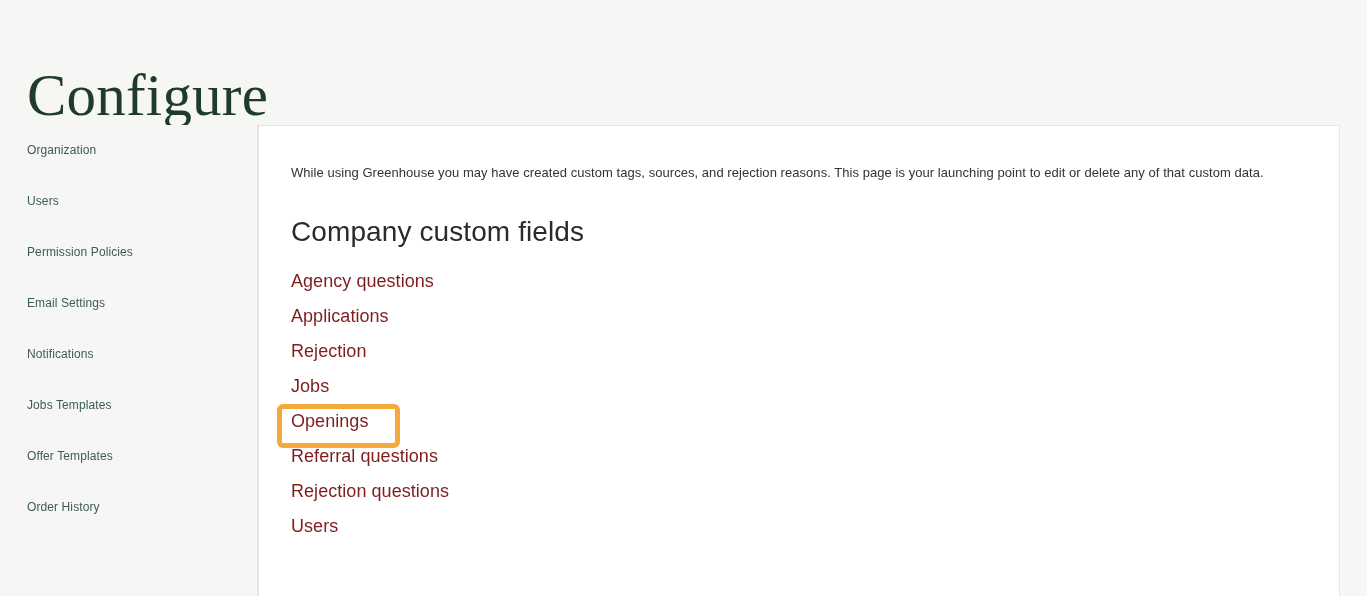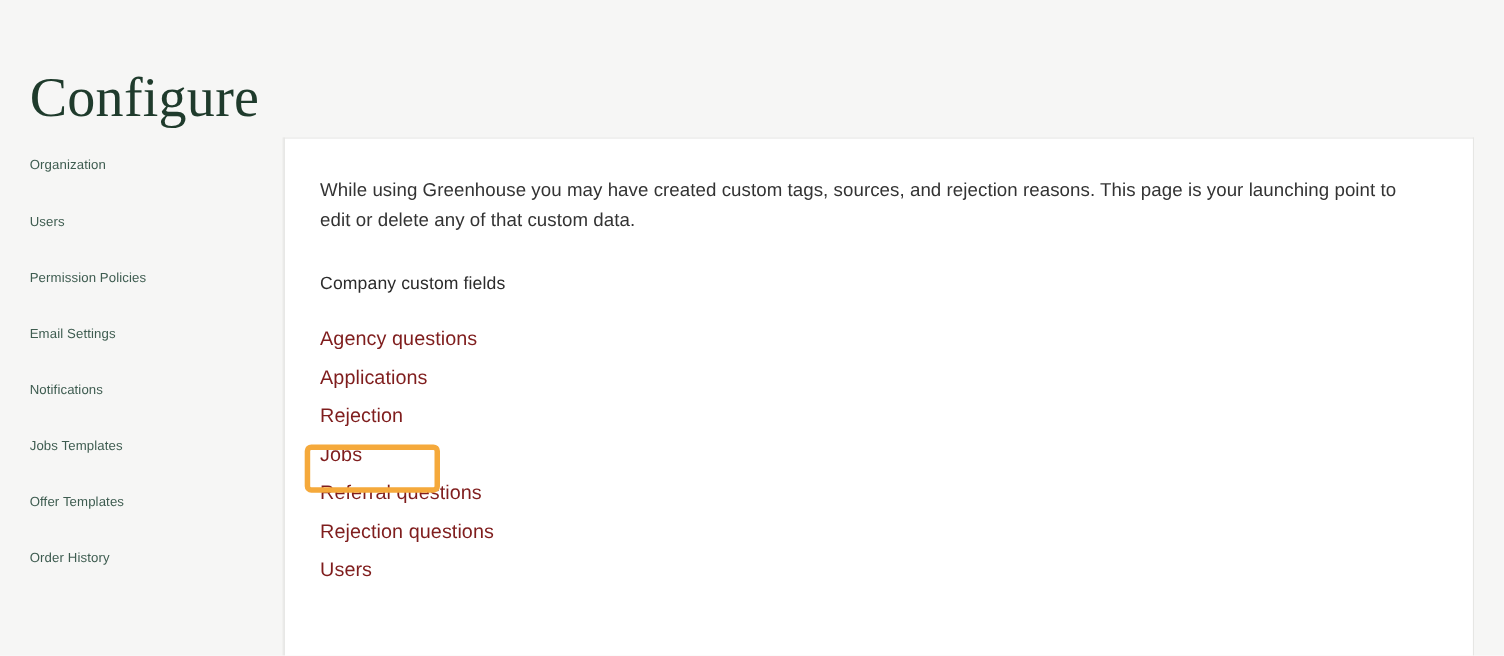--- a/index.html
+++ b/index.html
@@ -19,21 +19,21 @@
     height: 596px;
     background: #f6f6f5;
   }
 
   
   .page-title {
     position: absolute;
     left: 27px;
     top: 16px;
     font-family: "Liberation Serif", "DejaVu Serif", serif;
-    font-size: 51px;
+    font-size: 59px;
     line-height: 78px;
     font-weight: 400;
     color: #1f3b2c;
     letter-spacing: 0.2px;
     white-space: nowrap;
   }
 
   
   .sidebar {
     position: absolute;
@@ -73,28 +73,28 @@
     border: 1px solid #e6e6e4;
     border-bottom: none;
     box-sizing: border-box;
   }
   .panel-inner {
     padding: 33px 32px 0 32px;
   }
   .intro-text {
     margin: 0;
     width: 1000px;
-    font-size: 17px;
+    font-size: 13px;
     line-height: 27px;
     color: #333333;
     letter-spacing: 0.05px;
   }
   .section-heading {
     margin: 32px 0 0 0;
-    font-size: 16px;
+    font-size: 28px;
     line-height: 28px;
     font-weight: 400;
     color: #2b2b2b;
     letter-spacing: 0.1px;
   }
   .field-list {
     list-style: none;
     margin: 18px 0 0 0;
     padding: 0;
   }
@@ -150,20 +150,21 @@
 
       <p class="intro-text">While using Greenhouse you may have created custom tags, sources, and rejection reasons. This page is your launching point to edit or delete any of that custom data.</p>
 
       <h2 class="section-heading">Company custom fields</h2>
 
       <ul class="field-list">
         <li><a class="field-link">Agency questions</a></li>
         <li><a class="field-link">Applications</a></li>
         <li><a class="field-link">Rejection</a></li>
         <li><a class="field-link">Jobs</a></li>
+        <li><a class="field-link">Openings</a></li>
         <li><a class="field-link">Referral questions</a></li>
         <li><a class="field-link">Rejection questions</a></li>
         <li><a class="field-link">Users</a></li>
       </ul>
 
     </div>
   </main>
 
   <div class="highlight-box"></div>
 

